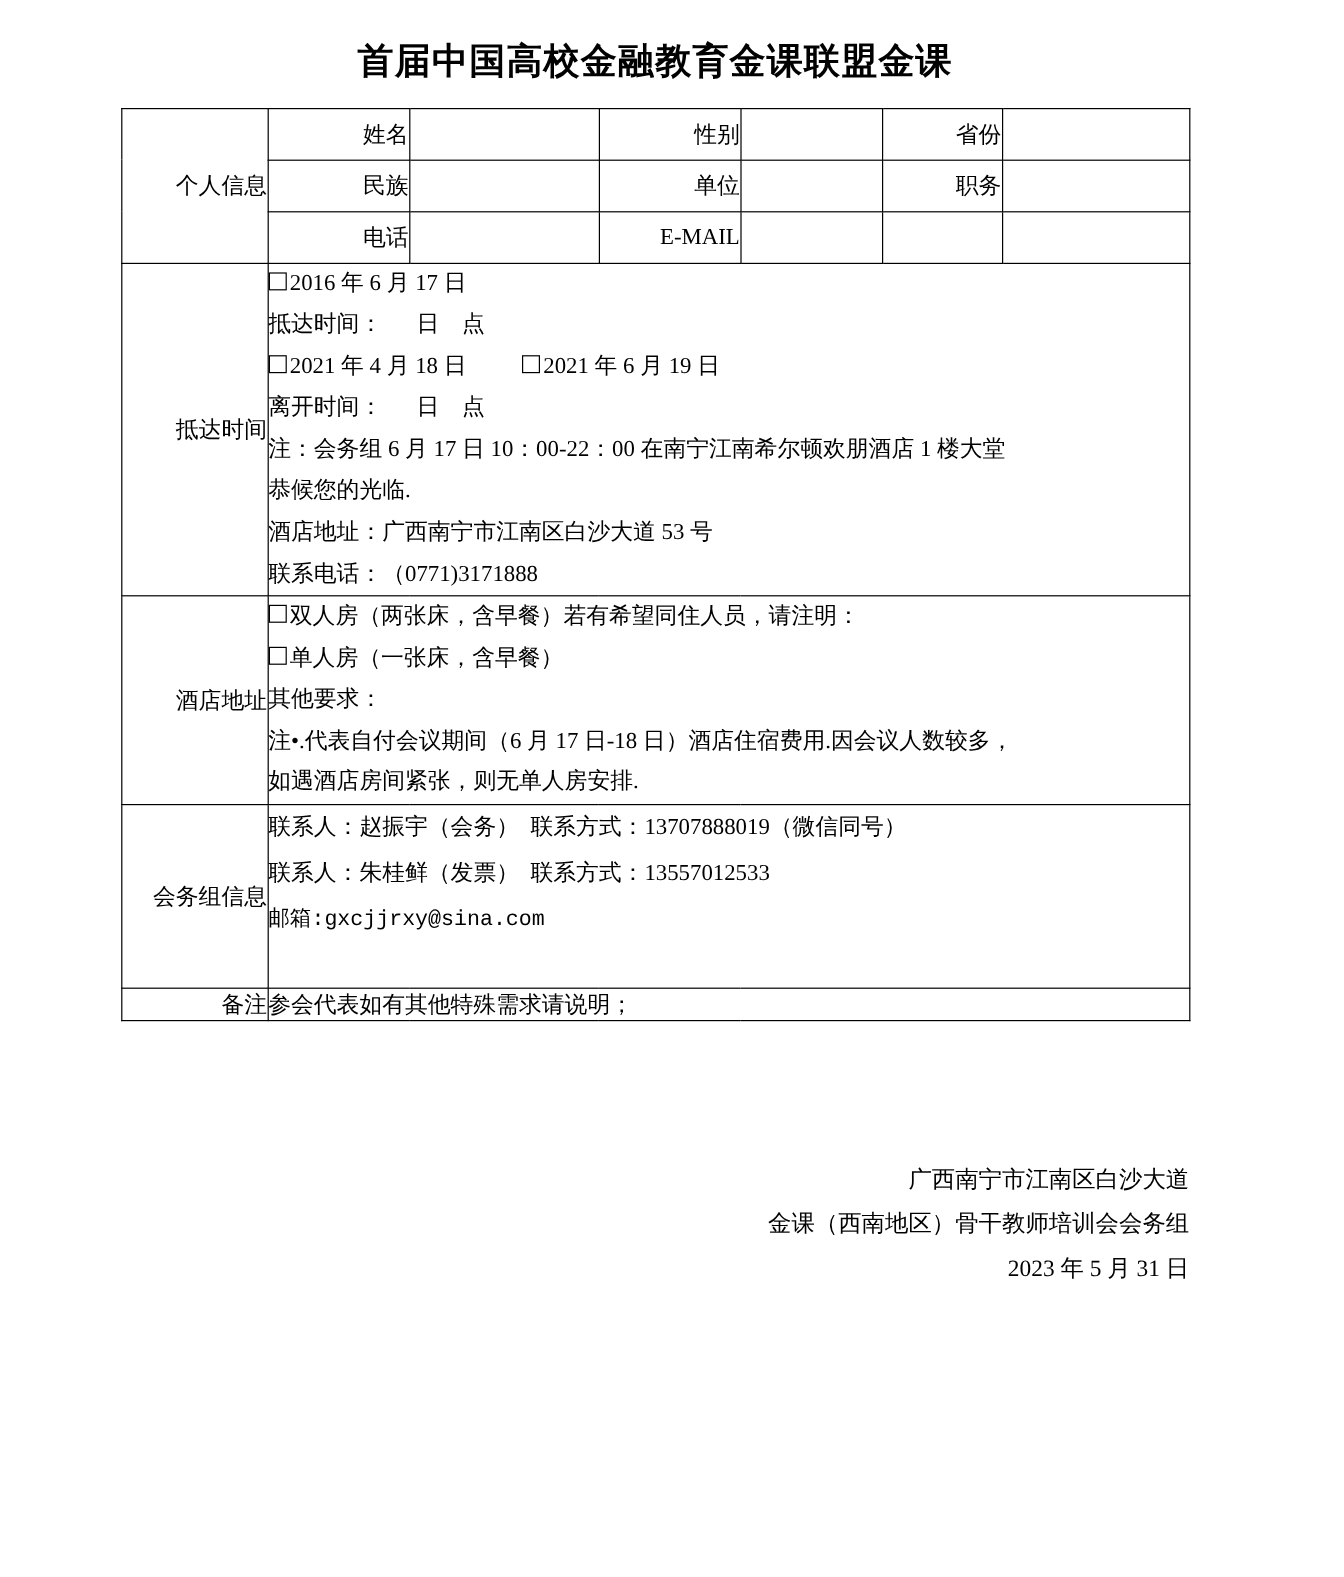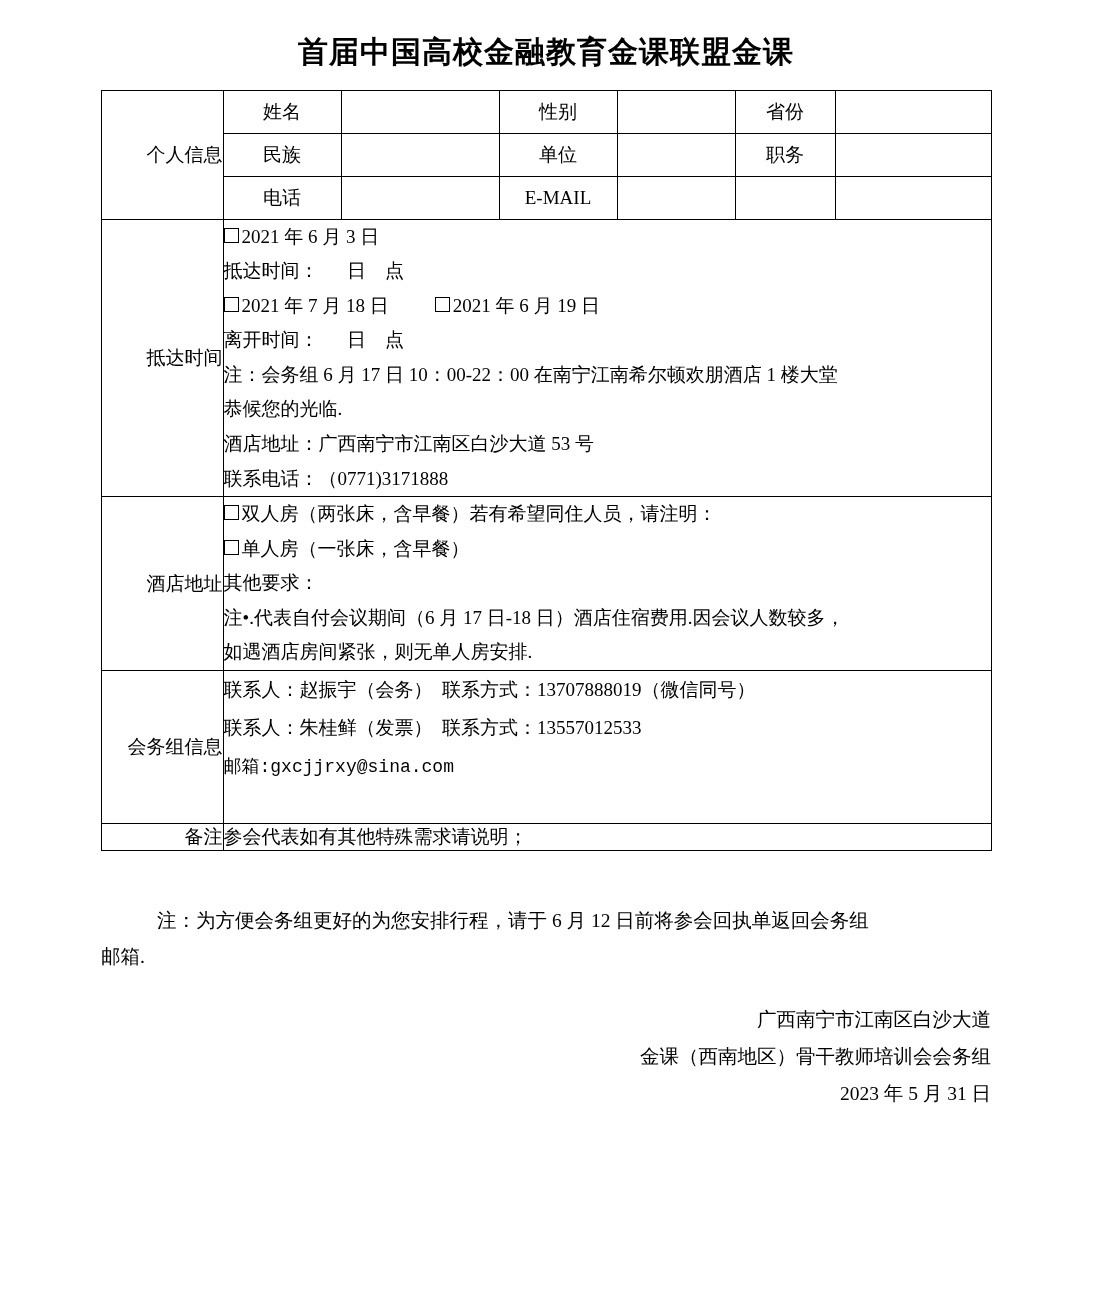--- a/index.html
+++ b/index.html
@@ -43,21 +43,21 @@
     font-size: 19px;
     vertical-align: middle;
     padding: 0;
   }
   .rowlabel {
     text-align: right;
     font-size: 20px;
     width: 122px;
   }
   .fieldlabel {
-    text-align: center;
+    text-align: right;
     font-size: 20px;
     height: 42px;
     margin-left: 40px;
   }
   .blank {
   }
   .cellpad {
     padding: 6px 8px 10px 8px;
   }
   .blk {
@@ -161,23 +161,23 @@
         <td class="blank"></td>
         <td class="fieldlabel">E-MAIL</td>
         <td class="blank"></td>
         <td class="blank"></td>
         <td class="blank"></td>
       </tr>
 
       <tr>
         <td class="rowlabel">抵达时间</td>
         <td class="cellpad blk" colspan="6">
-          <div><span class="cb"></span><span>2021 年 6 月 3 日</span></div>
+          <div><span class="cb"></span><span>2016 年 6 月 17 日</span></div>
           <div><span>抵达时间：      日    点</span></div>
-          <div><span class="cb"></span><span>2021 年 7 月 18 日</span><span class="gap-lg"></span><span class="cb"></span><span>2021 年 6 月 19 日</span></div>
+          <div><span class="cb"></span><span>2021 年 4 月 18 日</span><span class="gap-lg"></span><span class="cb"></span><span>2021 年 6 月 19 日</span></div>
           <div><span>离开时间：      日    点</span></div>
           <div>注：会务组 6 月 17 日 10：00-22：00 在南宁江南希尔顿欢朋酒店 1 楼大堂</div>
           <div>恭候您的光临.</div>
           <div>酒店地址：广西南宁市江南区白沙大道 53 号</div>
           <div>联系电话：（0771)3171888</div>
         </td>
       </tr>
 
       <tr>
         <td class="rowlabel">酒店地址</td>
@@ -202,22 +202,21 @@
 
       <tr>
         <td class="rowlabel">备注</td>
         <td class="remark-cell" colspan="6">参会代表如有其他特殊需求请说明；</td>
       </tr>
     </tbody>
   </table>
 
   <div class="footer">
     <div class="note-para">
-      <span class="indent"></span><span>注：为方便会务组更好的为您安排行程，请于 6 月 12 日前将参会回执单返回会务组</span>
-      <div>邮箱.</div>
+      <span class="indent"></span>
     </div>
     <div class="sign">
       <div>广西南宁市江南区白沙大道</div>
       <div>金课（西南地区）骨干教师培训会会务组</div>
       <div>2023 年 5 月 31 日</div>
     </div>
   </div>
 
 </div>
 

